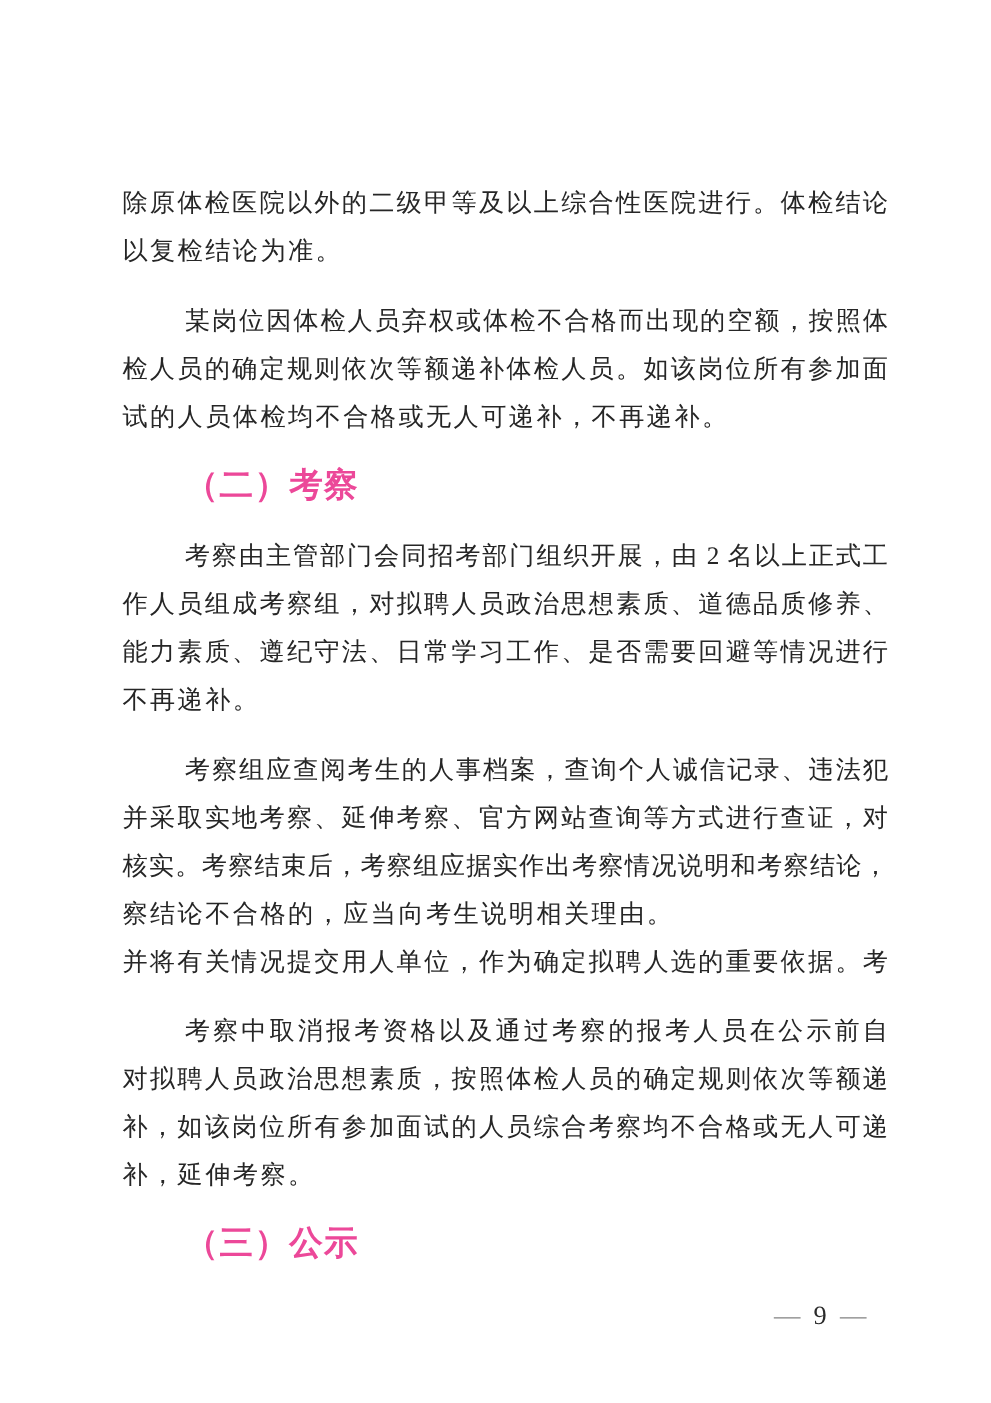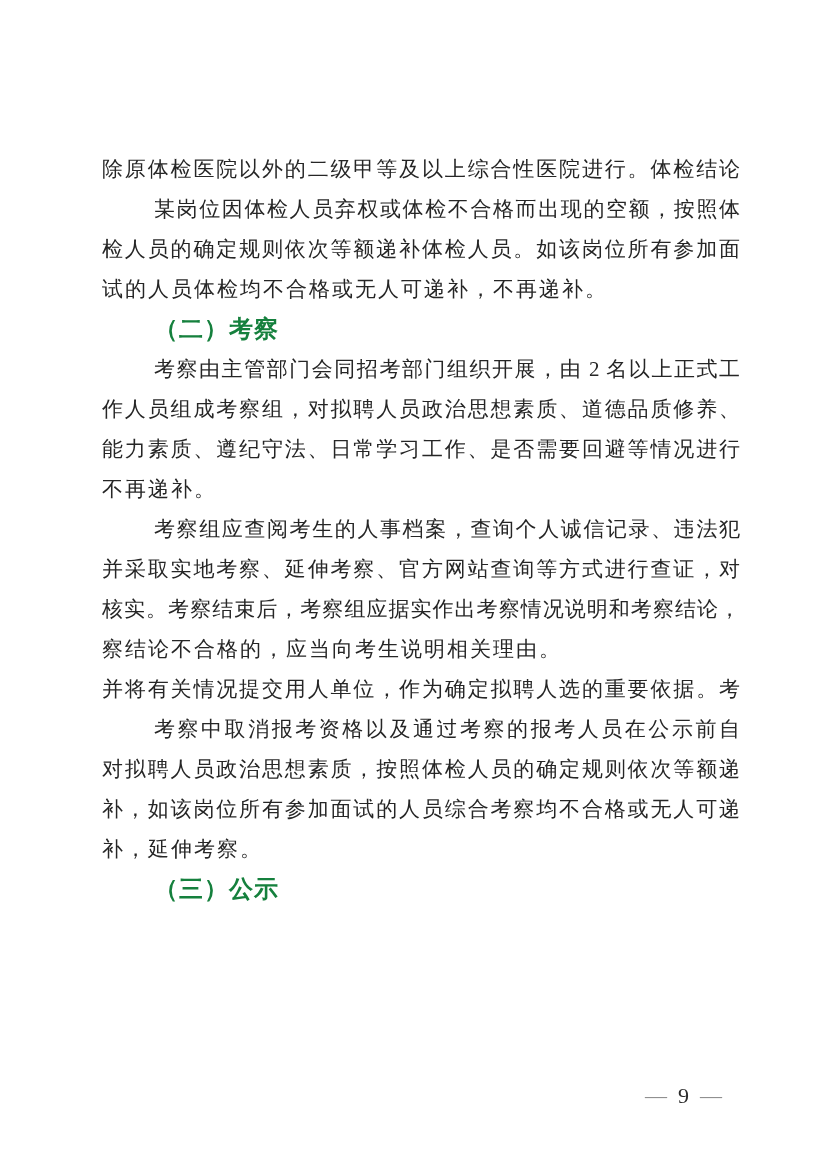--- a/index.html
+++ b/index.html
@@ -31,27 +31,27 @@
     white-space: normal;
     overflow: visible;
   }
   
   .line.fill {
     text-align: justify;
     text-align-last: justify;
     text-justify: inter-character;
   }
   
-  .line.indent { padding-left: 52px; }
+  .line.indent { padding-left: 52px; margin-top: 18px; }
   
   .line:not(.fill) { letter-spacing: 2px; }
   .line.heading {
     font-weight: bold;
-    font-size: 24px;
-    color: #15803d;
+    font-size: 28px;
+    color: #ec4899;
     letter-spacing: 1px;
   }
   .page-number {
     position: absolute;
     top: 1080px;
     left: 645px;
     display: flex;
     align-items: center;
     gap: 11px;
     font-size: 22px;
@@ -61,20 +61,21 @@
   .page-number .dash { color: #8a8a8a; }
   .page-number .num { color: #2b2b2b; }
 </style>
 </head>
 <body>
 
 <div class="page">
 
   <div class="doc-body" id="doc-body">
       <div class="line fill">除原体检医院以外的二级甲等及以上综合性医院进行。体检结论</div>
+      <div class="line">以复检结论为准。</div>
       <div class="line fill indent">某岗位因体检人员弃权或体检不合格而出现的空额，按照体</div>
       <div class="line fill">检人员的确定规则依次等额递补体检人员。如该岗位所有参加面</div>
       <div class="line">试的人员体检均不合格或无人可递补，不再递补。</div>
       <div class="line indent heading">（二）考察</div>
       <div class="line fill indent">考察由主管部门会同招考部门组织开展，由 2 名以上正式工</div>
       <div class="line fill">作人员组成考察组，对拟聘人员政治思想素质、道德品质修养、</div>
       <div class="line fill">能力素质、遵纪守法、日常学习工作、是否需要回避等情况进行</div>
       <div class="line">不再递补。</div>
       <div class="line fill indent">考察组应查阅考生的人事档案，查询个人诚信记录、违法犯</div>
       <div class="line fill">并采取实地考察、延伸考察、官方网站查询等方式进行查证，对</div>

